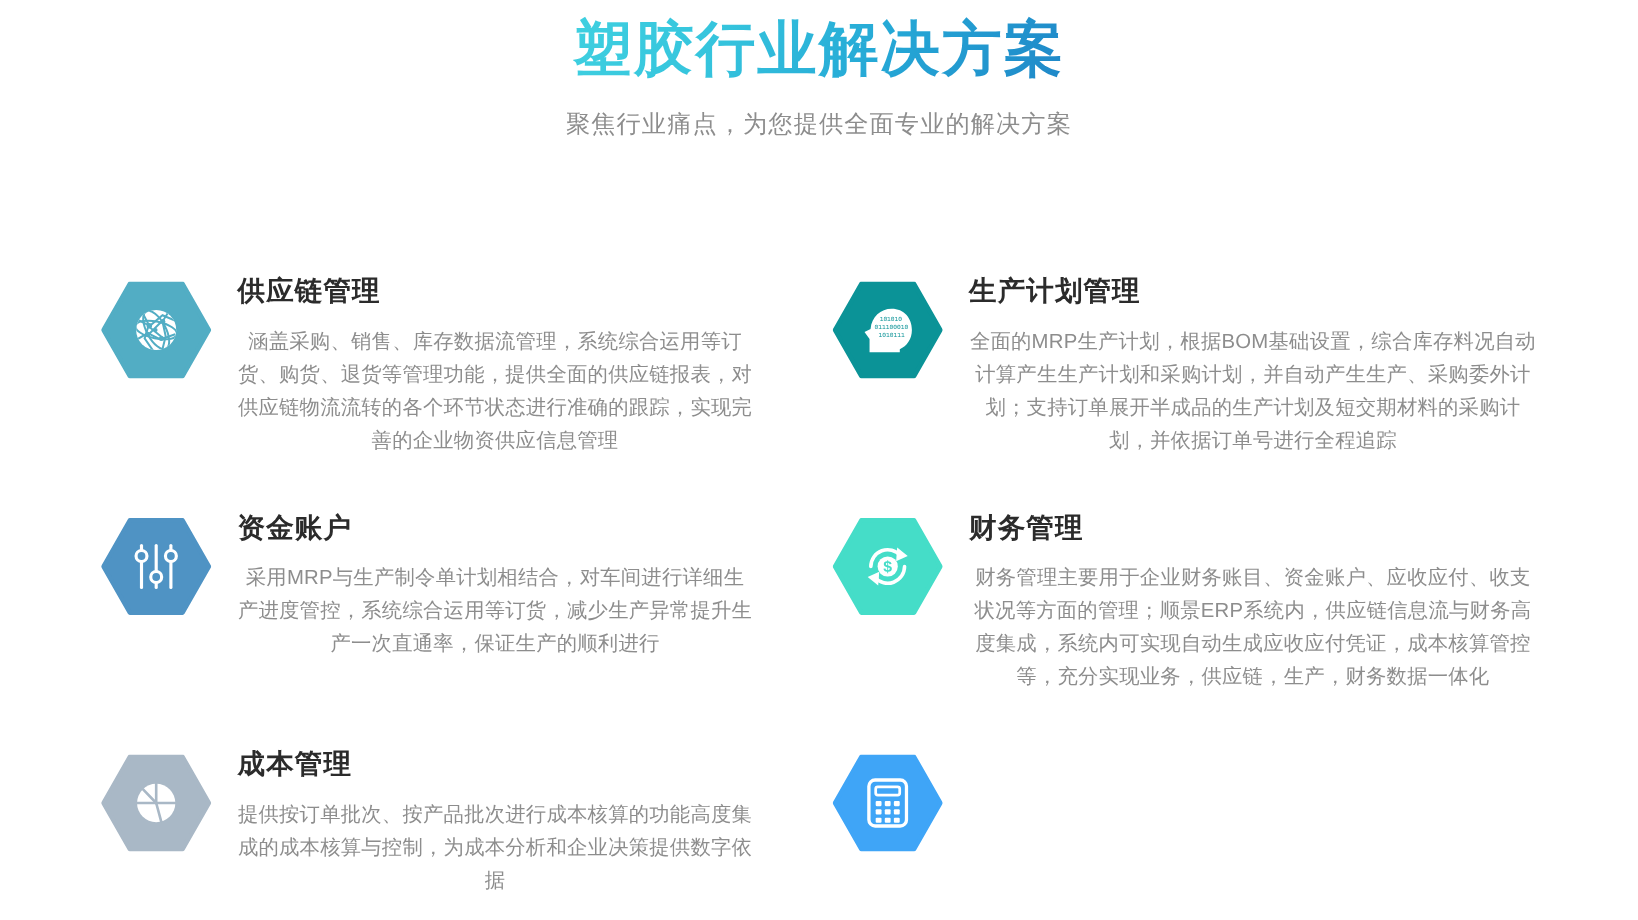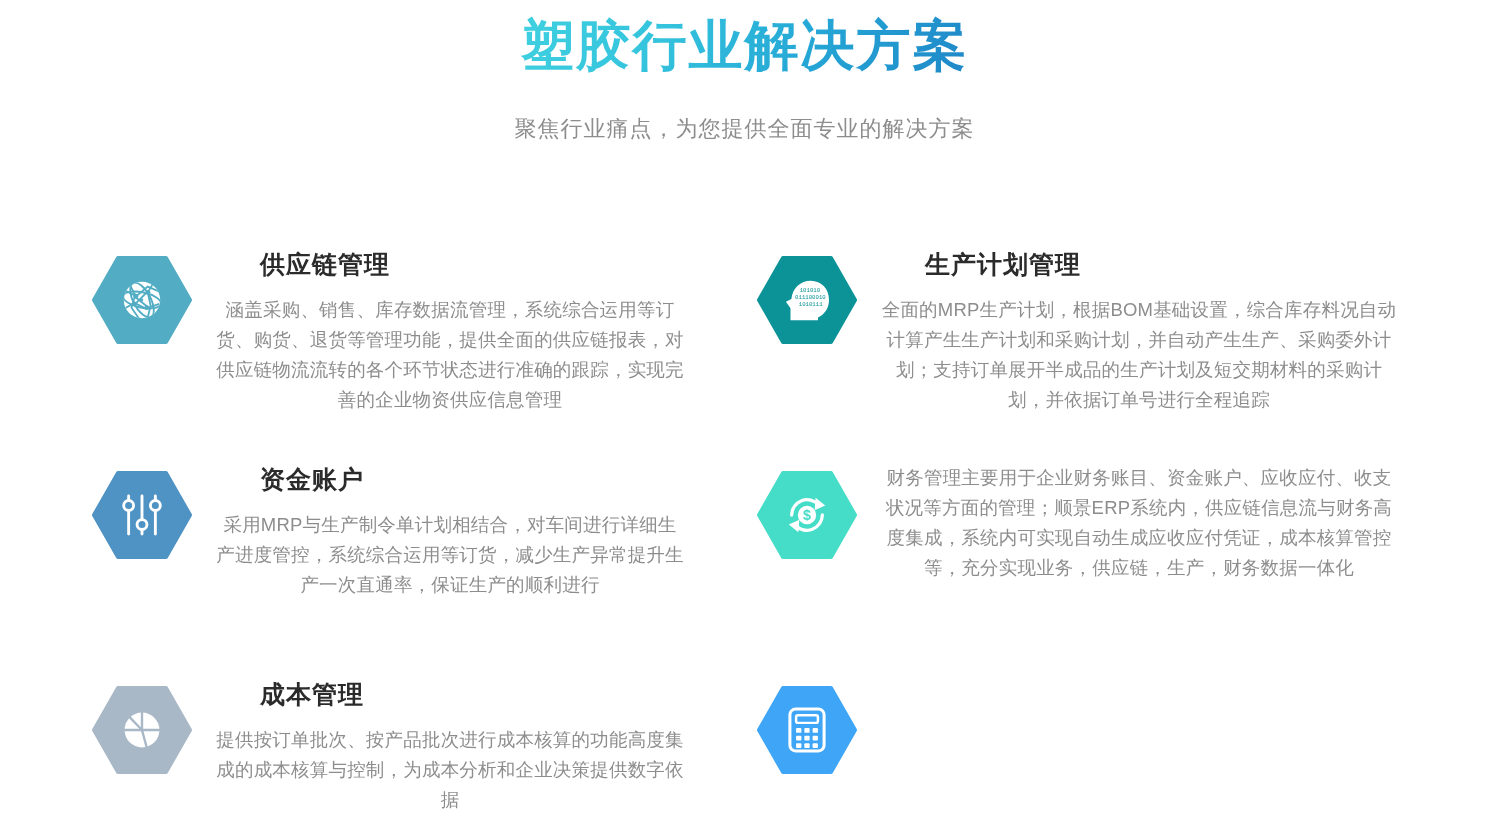--- a/index.html
+++ b/index.html
@@ -19,21 +19,21 @@
     letter-spacing:2px;
     line-height:1.18;
     background-image:linear-gradient(115deg,#3fd0e0 0%,#35c4dd 30%,#25a8d6 62%,#1f87c8 100%);
     -webkit-background-clip:text;
     background-clip:text;
     color:transparent;
     -webkit-text-fill-color:transparent;
     display:inline-block;
   }
   .page-subtitle {
-    margin-top:36px;
+    margin-top:20px;
     font-size:22px;
     color:#8d8d8d;
     letter-spacing:1px;
     font-weight:normal;
   }
 
   
   .cards {
     position:absolute;
     top:240px; left:0;
@@ -70,21 +70,20 @@
   }
   .hex-icon svg { display:block; }
 
   .card-body { flex:1 1 auto; padding-top:8px; }
   .card-title {
     font-size:25px;
     font-weight:bold;
     color:#2b2b2b;
     letter-spacing:1px;
     margin-bottom:14px;
-    margin-left:44px;
   }
   .card-desc {
     font-size:18.5px;
     line-height:1.62;
     color:#8d8d8d;
     letter-spacing:0.2px;
     max-width:470px;
     font-weight:500;
     text-align:center;
   }
@@ -200,20 +199,21 @@
               <path d="M40 24 A16 16 0 0 1 12 34.5"></path>
             </g>
             <polygon points="33,6 43,14 32,19" fill="#ffffff"></polygon>
             <polygon points="15,42 5,34 16,29" fill="#ffffff"></polygon>
             <circle cx="24" cy="24" r="9.6" fill="#ffffff"></circle>
             <text x="24" y="29.5" text-anchor="middle" font-family="'Liberation Sans',sans-serif" font-size="15" font-weight="bold" fill="#45ddc8">$</text>
           </svg>
         </span>
       </div>
       <div class="card-body">
+        <div class="card-title">财务管理</div>
         <div class="card-desc">财务管理主要用于企业财务账目、资金账户、应收应付、收支状况等方面的管理；顺景ERP系统内，供应链信息流与财务高度集成，系统内可实现自动生成应收应付凭证，成本核算管控等，充分实现业务，供应链，生产，财务数据一体化</div>
       </div>
     </div>
 
     <div class="card left">
       <div class="hex-wrap">
         <svg class="hex" viewBox="0 0 100 88">
           <path d="M26 2 H74 L98 44 L74 86 H26 L2 44 Z" fill="#a9b8c6" stroke="#a9b8c6" stroke-width="4" stroke-linejoin="round"></path>
         </svg>
         <span class="hex-icon">

